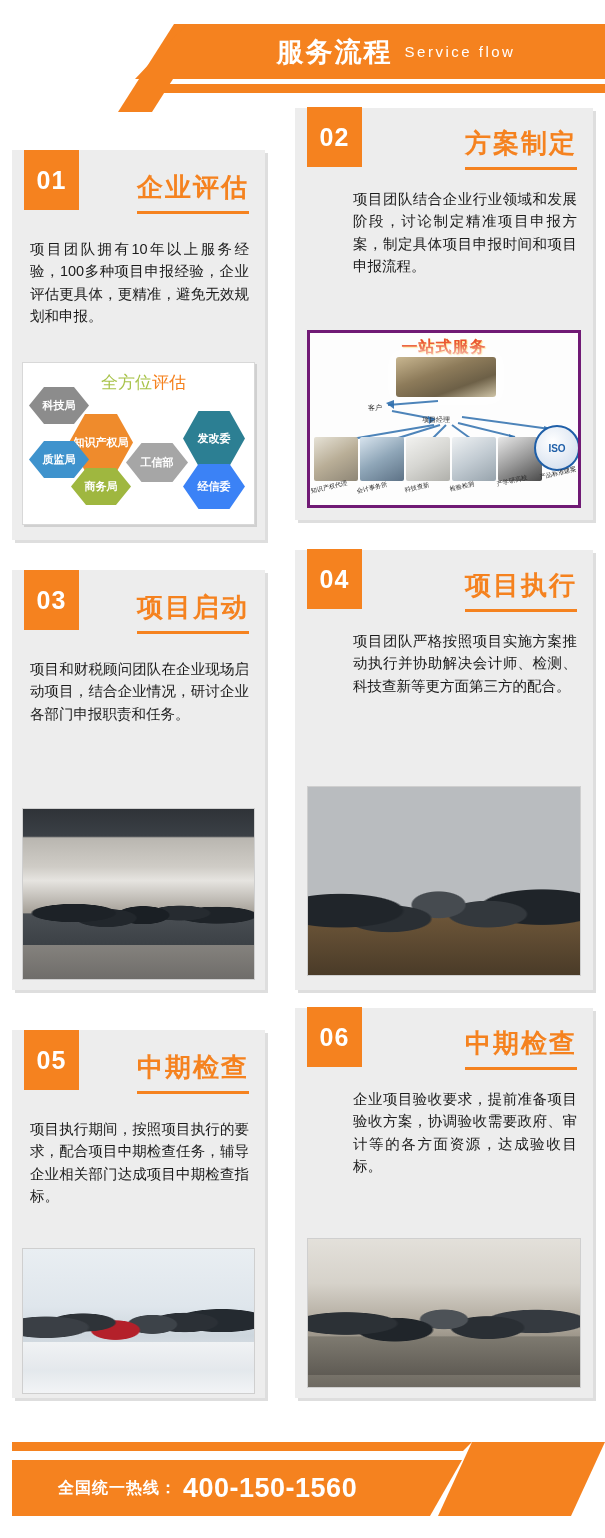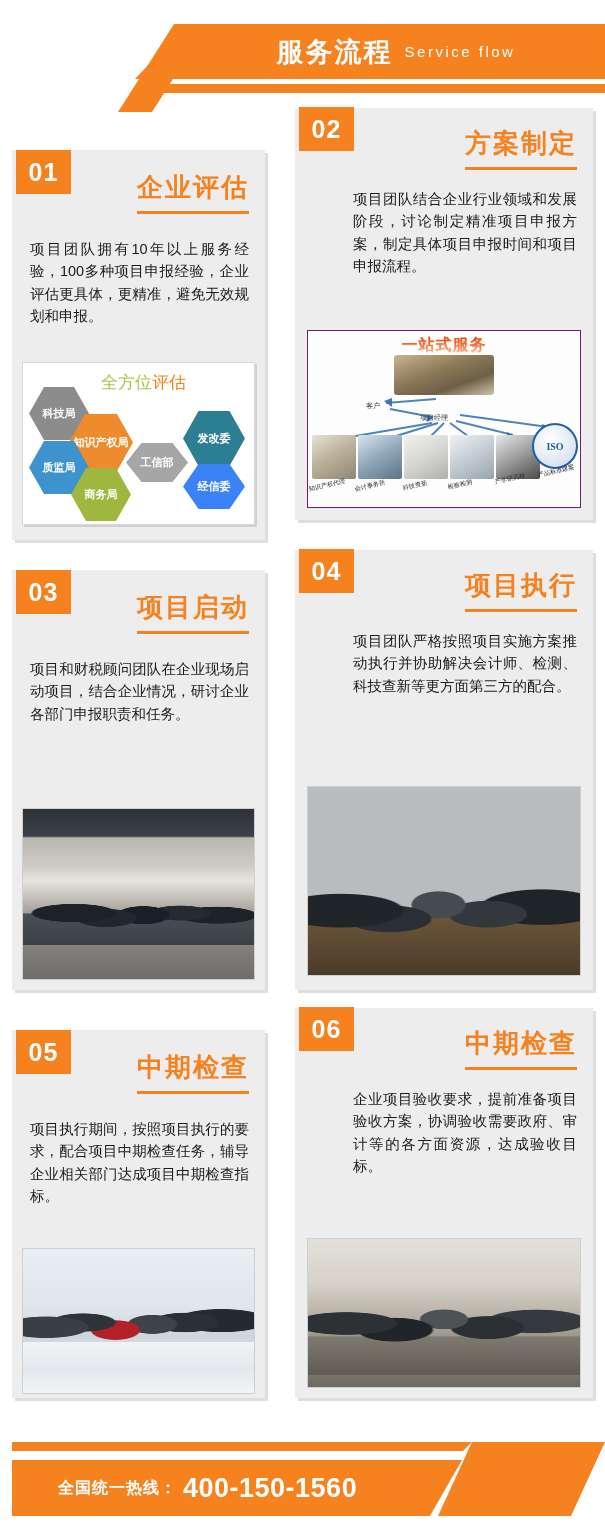--- a/index.html
+++ b/index.html
@@ -45,21 +45,21 @@
   .card-right { left: 295px; width: 298px; }
 
   .c1 { top: 150px;  height: 390px; }
   .c2 { top: 108px;  height: 412px; }
   .c3 { top: 570px;  height: 420px; }
   .c4 { top: 550px;  height: 440px; }
   .c5 { top: 1030px; height: 368px; }
   .c6 { top: 1008px; height: 390px; }
 
   .badge {
-    position: absolute; left: 4px; top: 0; width: 55px; height: 44px;
+    position: absolute; left: 12px; top: 0; width: 55px; height: 60px;
     background: #F5821F; color: #fff; font-size: 25px; font-weight: bold;
     display: flex; align-items: center; justify-content: center;
     letter-spacing: 1px;
   }
   .card-right .badge { top: -1px; }
 
   .card-title {
     position: absolute; right: 16px; top: 18px;
     color: #F5821F; font-size: 26px; font-weight: bold; letter-spacing: 2px;
     padding-bottom: 6px; border-bottom: 3px solid #F5821F;
@@ -82,39 +82,39 @@
     overflow: hidden;
   }
   .hex-title {
     position: absolute; left: 78px; top: 8px;
     font-size: 17px; font-weight: normal; color: #F5821F;
     letter-spacing: 0px;
     text-shadow: 1px 1px 0 #fff;
   }
   .hex-title .g { color: #a8c34b; }
   .hex {
-    position: absolute; width: 60px; height: 53px;
+    position: absolute; width: 60px; height: 37px;
     -webkit-clip-path: polygon(25% 0%, 75% 0%, 100% 50%, 75% 100%, 25% 100%, 0% 50%);
     clip-path: polygon(25% 0%, 75% 0%, 100% 50%, 75% 100%, 25% 100%, 0% 50%);
     display: flex; align-items: center; justify-content: center;
     color: #fff; font-size: 11px; font-weight: bold; text-align: center;
     line-height: 1.15;
   }
   .hx1 { left: 6px;   top: 24px;  background: #8c8c8c; }
   .hx2 { left: 46px;  top: 51px;  background: #ef8b2c; width: 64px; height: 57px; }
   .hx3 { left: 6px;   top: 78px;  background: #3f93cd; }
   .hx4 { left: 48px;  top: 105px; background: #9fb73f; }
   .hx5 { left: 103px; top: 80px;  background: #a6a6a6; width: 62px; height: 39px; }
   .hx6 { left: 160px; top: 48px;  background: #2c7f93; width: 62px; height: 55px; }
   .hx7 { left: 160px; top: 101px; background: #3b82f6; width: 62px; height: 45px; }
 
   
   .ossvc {
     position: absolute; left: 12px; top: 222px; width: 274px; height: 178px;
-    background: #fdfdfd; border: 1px solid #701a75; overflow: hidden; font-family: Liberation Serif, serif;
+    background: #fdfdfd; border: 3px solid #701a75; overflow: hidden;
   }
   .oss-title {
     position: absolute; left: 50%; top: 4px; transform: translateX(-50%);
     font-size: 16px; font-weight: bold; color: #e8491f;
     text-shadow: 1px 1px 1px rgba(255,220,120,0.9);
     letter-spacing: 1px; white-space: nowrap;
   }
   .oss-photo {
     position: absolute; left: 86px; top: 24px; width: 100px; height: 40px;
     background: linear-gradient(160deg,#c8b690 0%,#8d7b5a 40%,#6d6047 70%,#cfc4a7 100%);

